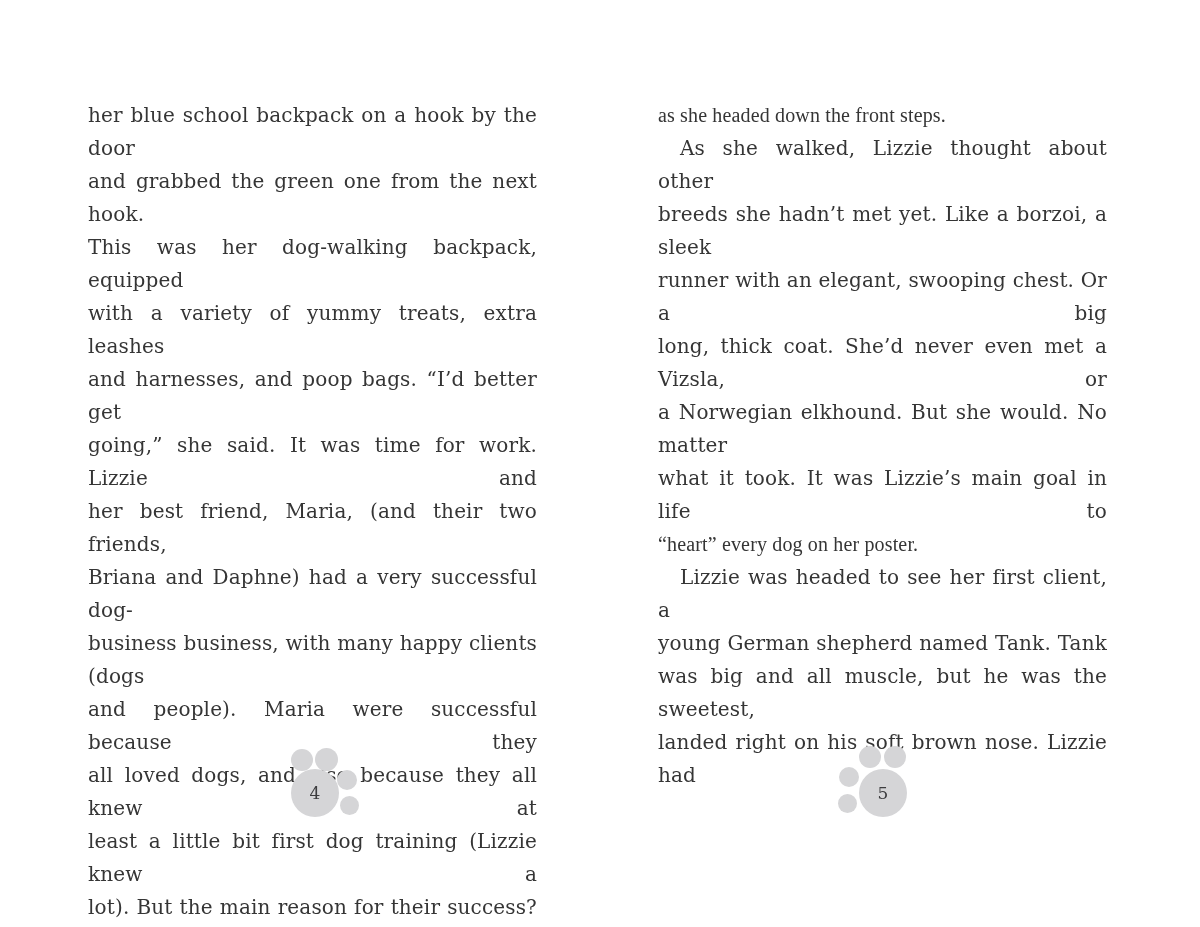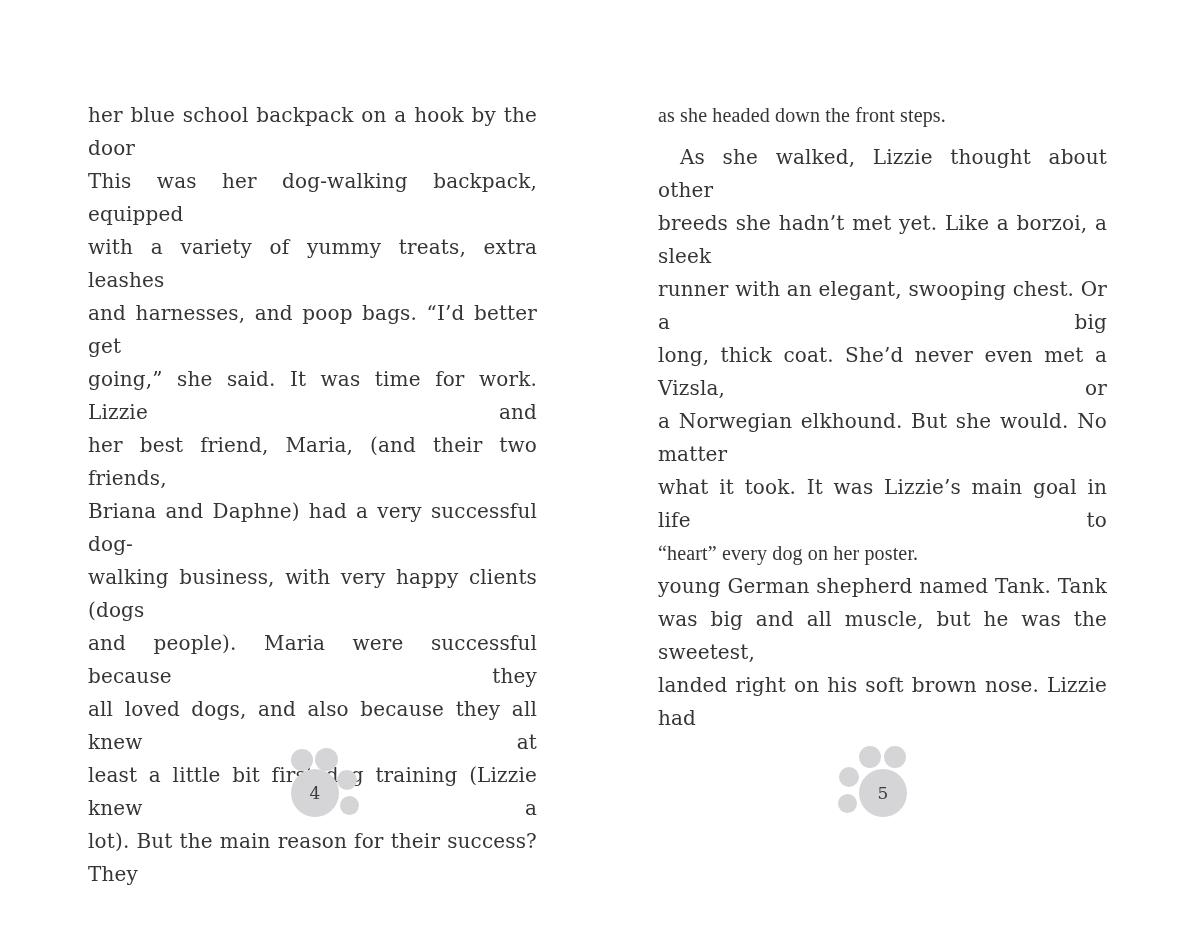--- a/index.html
+++ b/index.html
@@ -33,21 +33,21 @@
     line-height: 33px;
     letter-spacing: 0.15px;
   }
   #col-left  { left: 88px;  }
   #col-right { left: 658px; }
   .line {
     text-align: justify;
     text-align-last: justify;
   }
   .line.end    { text-align-last: left; font-family: Liberation Serif, serif; }
-  .line.indent { text-indent: 22px; margin-top: 9px; }
+  .line.indent { text-indent: 22px; }
 
   
   .paw {
     position: absolute;
     width: 80px;
     height: 72px;
   }
   .paw .c {
     position: absolute;
     background: var(--paw);
@@ -79,42 +79,44 @@
   .paw-right .toe-c { left: 1px;  top: 23px; width: 20px; height: 20px; }
   .paw-right .toe-d { left: 0px;  top: 50px; width: 19px; height: 19px; }
 </style>
 </head>
 <body style="--paper: #ffffff; --text: #353535; --paw: #d5d5d7; --pgnum: #3d3d3f;">
 
 <div class="spread">
 
   <div class="col" id="col-left">
       <div class="line">her blue school backpack on a hook by the door</div>
+      <div class="line">and grabbed the green one from the next hook.</div>
       <div class="line">This was her dog-walking backpack, equipped</div>
       <div class="line">with a variety of yummy treats, extra leashes</div>
       <div class="line">and harnesses, and poop bags. “I’d better get</div>
       <div class="line">going,” she said. It was time for work. Lizzie and</div>
       <div class="line">her best friend, Maria, (and their two friends,</div>
       <div class="line">Briana and Daphne) had a very successful dog-</div>
-      <div class="line">walking business, with very happy clients (dogs</div>
+      <div class="line">business business, with many happy clients (dogs</div>
       <div class="line">and people). Maria were successful because they</div>
       <div class="line">all loved dogs, and also because they all knew at</div>
       <div class="line">least a little bit first dog training (Lizzie knew a</div>
       <div class="line">lot). But the main reason for their success? They</div>
     </div>
 
   <div class="col" id="col-right">
       <div class="line end">as she headed down the front steps.</div>
       <div class="line indent">As she walked, Lizzie thought about other</div>
       <div class="line">breeds she hadn’t met yet. Like a borzoi, a sleek</div>
       <div class="line">runner with an elegant, swooping chest. Or a big</div>
       <div class="line">long, thick coat. She’d never even met a Vizsla, or</div>
       <div class="line">a Norwegian elkhound. But she would. No matter</div>
       <div class="line">what it took. It was Lizzie’s main goal in life to</div>
       <div class="line end">“heart” every dog on her poster.</div>
+      <div class="line indent">Lizzie was headed to see her first client, a</div>
       <div class="line">young German shepherd named Tank. Tank</div>
       <div class="line">was big and all muscle, but he was the sweetest,</div>
       <div class="line">landed right on his soft brown nose. Lizzie had</div>
     </div>
 
   <div class="paw paw-left">
     <span class="c toe-a"></span>
     <span class="c toe-b"></span>
     <span class="c toe-c"></span>
     <span class="c toe-d"></span>

